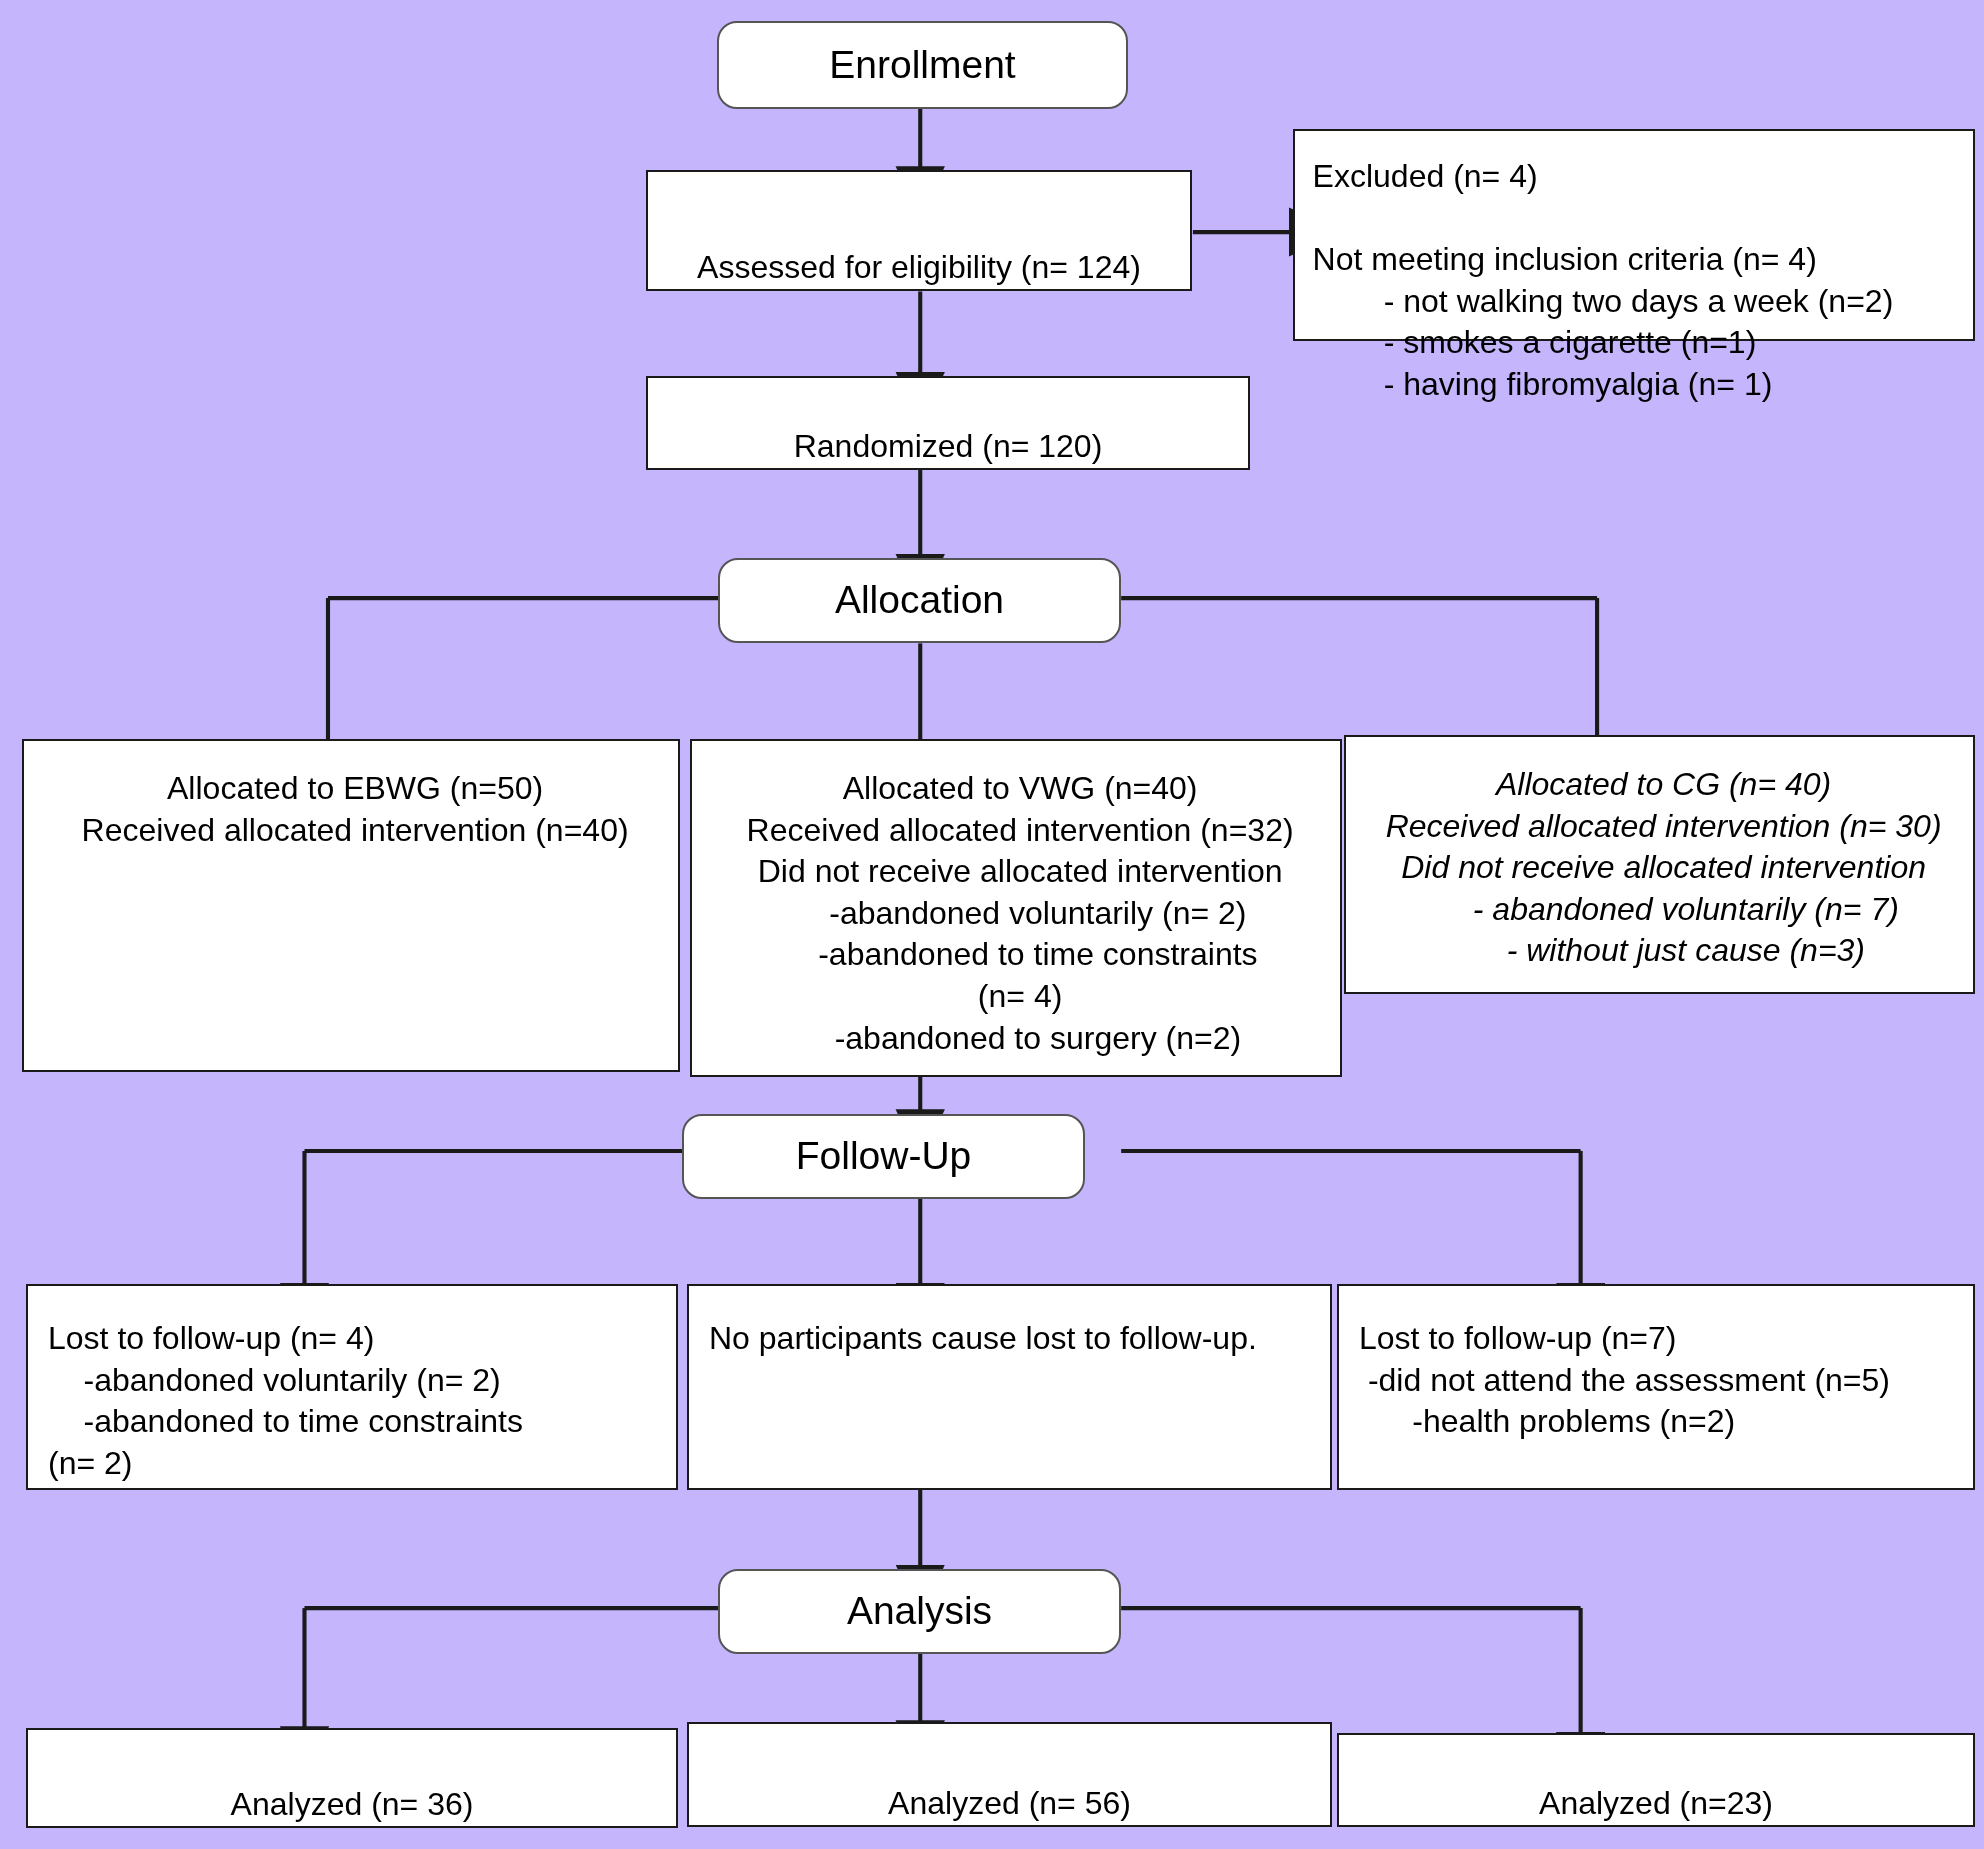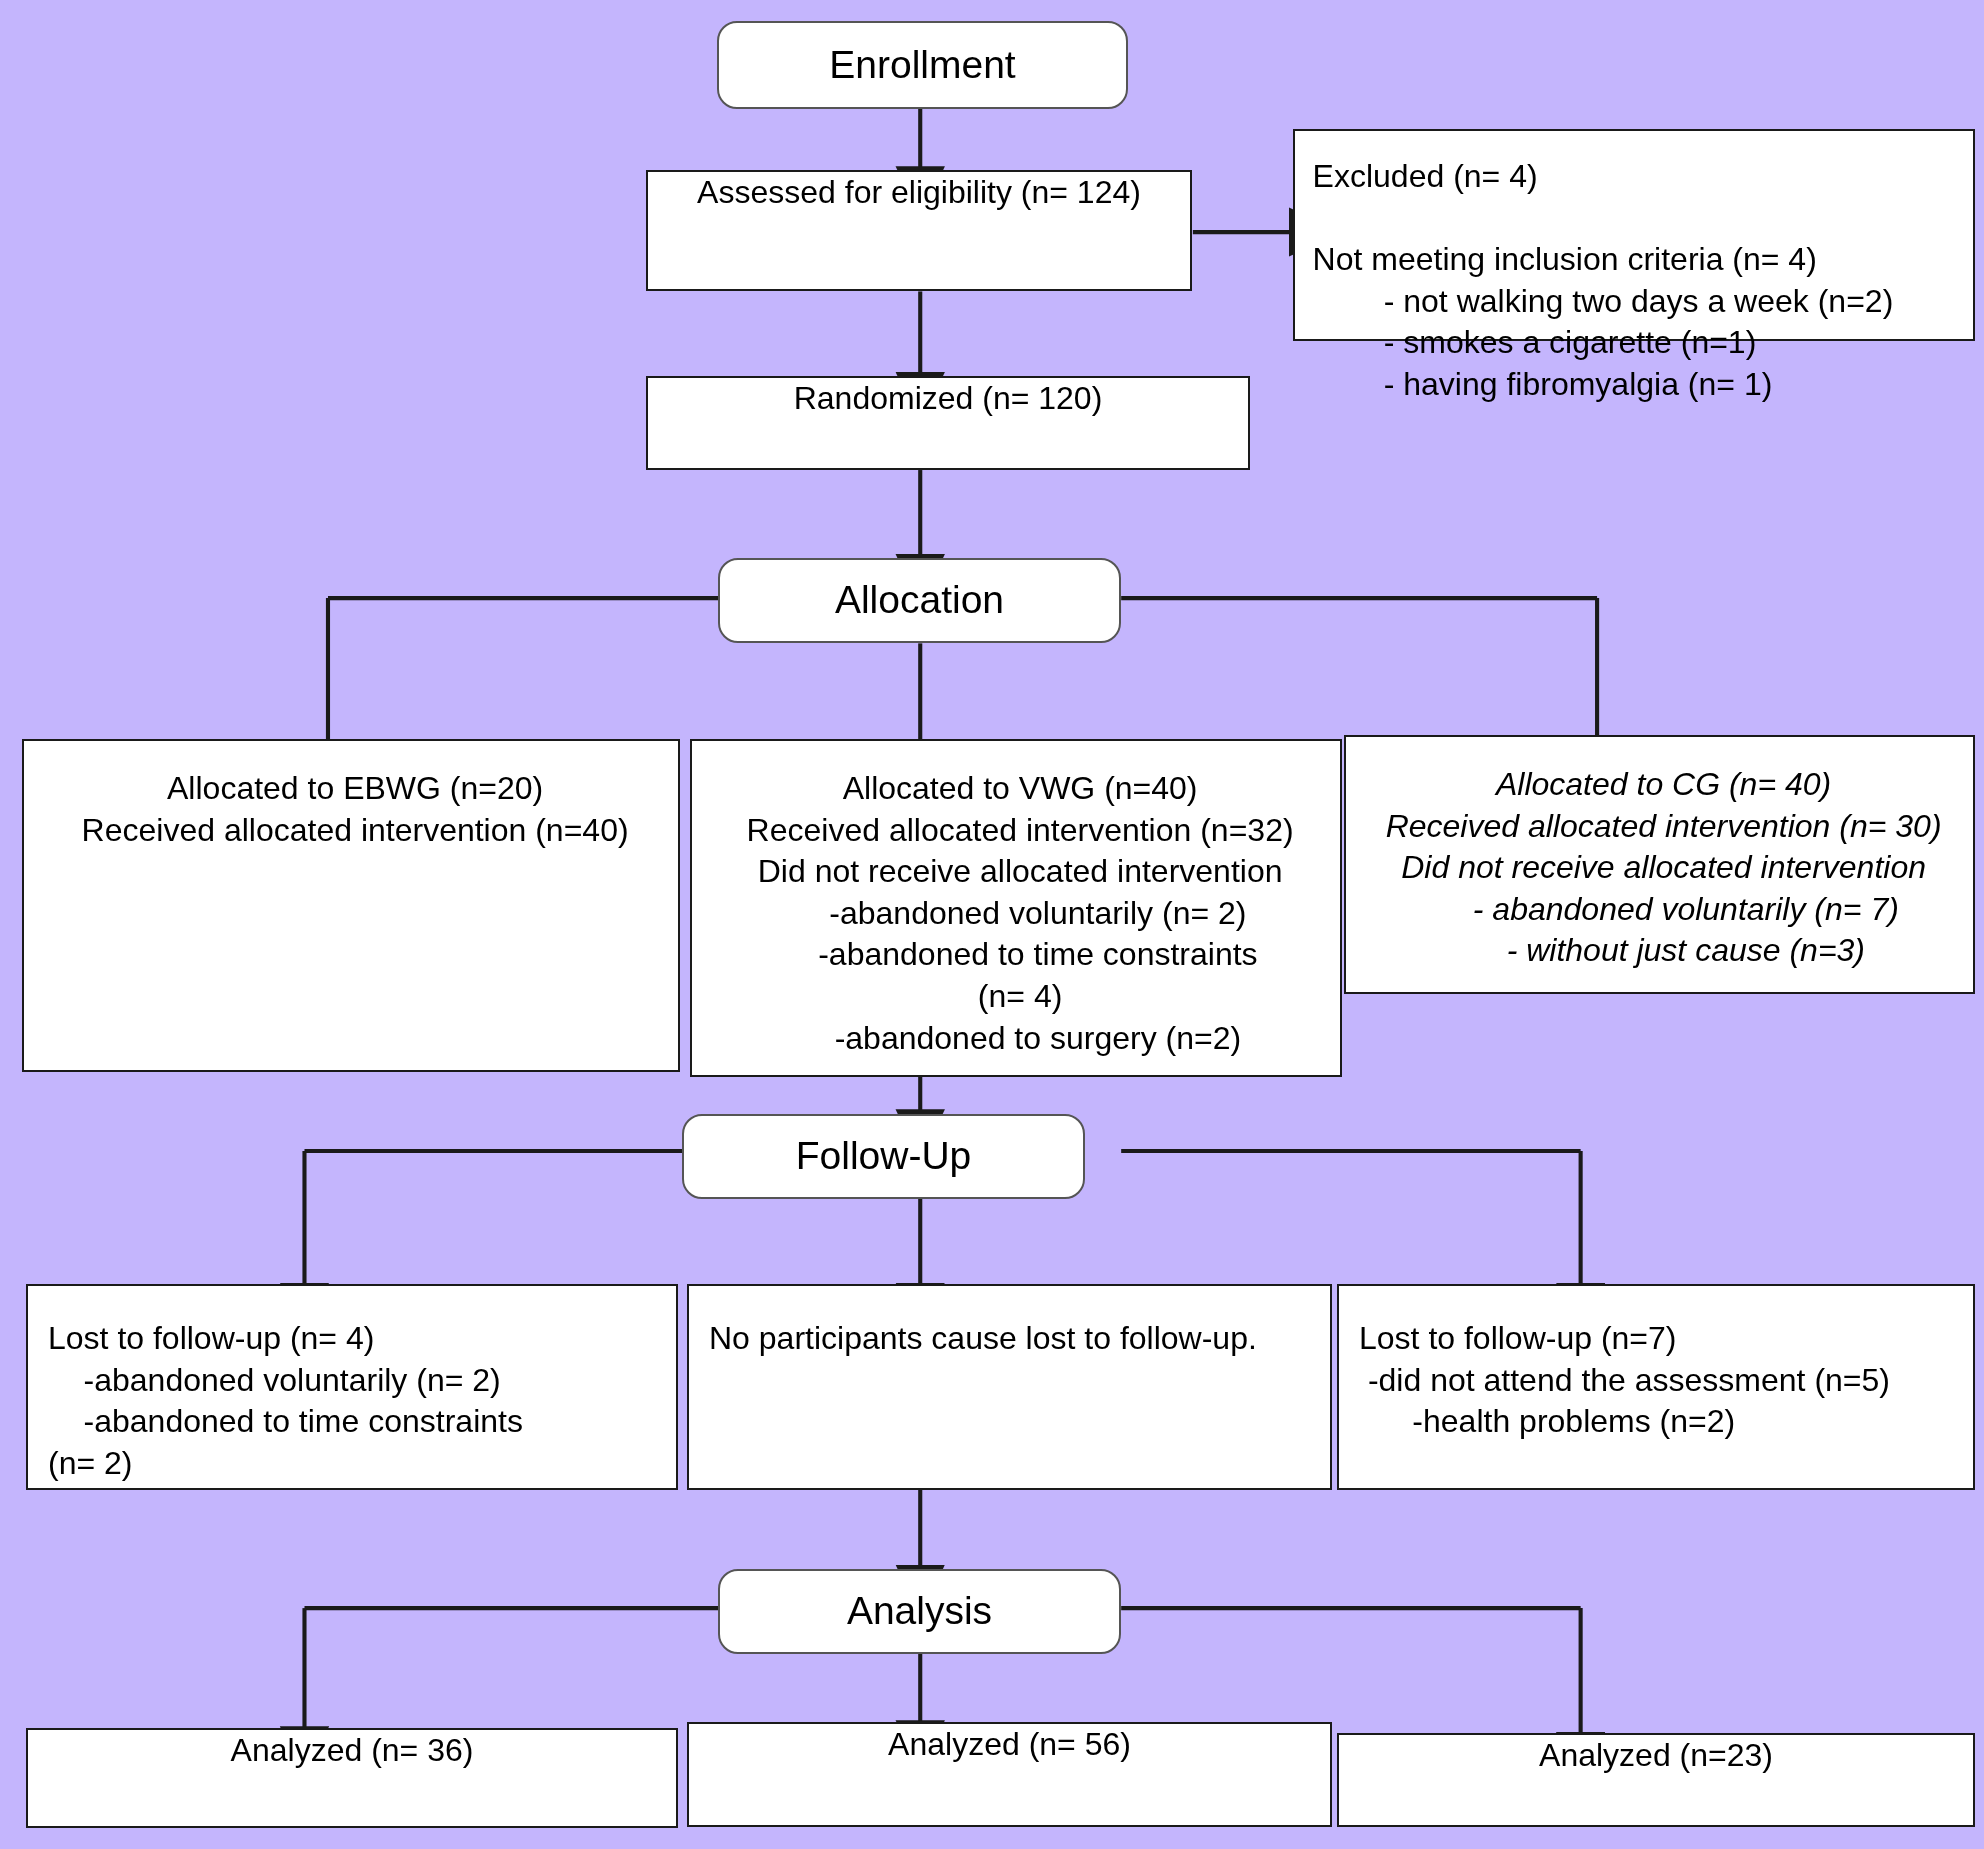--- a/index.html
+++ b/index.html
@@ -51,21 +51,21 @@
     font-size: 39px;
     line-height: 1.1;
     text-align: center;
   }
   .txt-center { text-align: center; }
   .txt-left   { text-align: left; }
   .pad-a { padding: 25px 17.6px 0 17.6px; }
   .pad-b { padding: 27px 15.3px 0 23.5px; }
   .pad-c { padding: 32px 15.3px 0 20px; }
   .vcenter {
-    justify-content: flex-start;
+    justify-content: flex-end;
   }
 </style>
 </head>
 <body>
 
 <div id="diagram-root">
 
   <svg class="connectors" viewBox="0 0 3378 3147" xmlns="http://www.w3.org/2000/svg">
     <defs>
       <marker id="ah" markerWidth="16" markerHeight="16" refX="1" refY="6" orient="auto" markerUnits="strokeWidth">
@@ -125,21 +125,21 @@
 
   <div class="node vcenter" style="left:646px; top:376px; width:604px; height:94px;">
     <div class="node-text txt-center">Randomized (n= 120)</div>
   </div>
 
   <div class="node stage" style="left:718px; top:558px; width:403px; height:85px;">
     <div class="stage-label">Allocation</div>
   </div>
 
   <div class="node pad-b" style="left:22px; top:739px; width:658px; height:333px;">
-    <div class="node-text txt-center">Allocated to EBWG (n=20)
+    <div class="node-text txt-center">Allocated to EBWG (n=50)
 Received allocated intervention (n=40)</div>
   </div>
 
   <div class="node pad-b" style="left:690px; top:739px; width:652px; height:338px;">
     <div class="node-text txt-center">Allocated to VWG (n=40)
 Received allocated intervention (n=32)
 Did not receive allocated intervention
     -abandoned voluntarily (n= 2)
     -abandoned to time constraints
 (n= 4)

